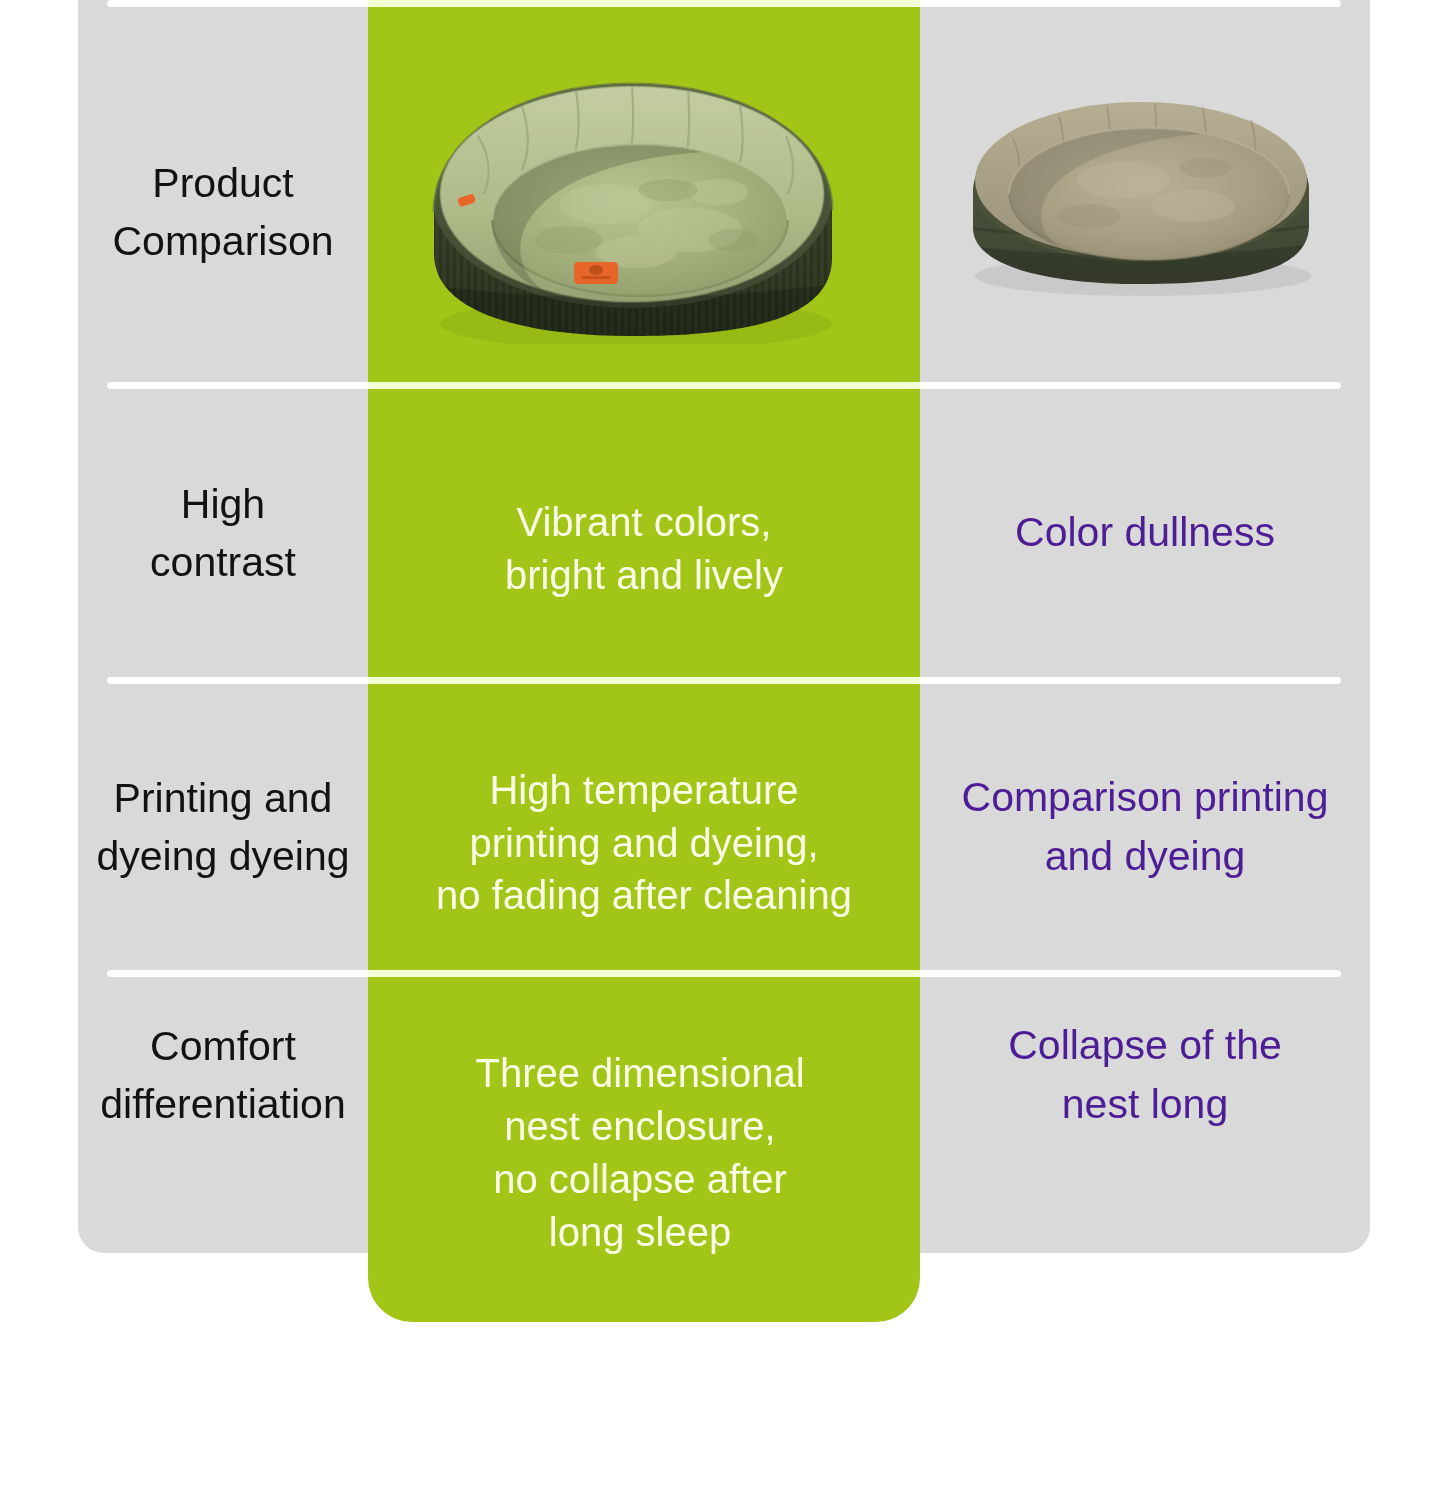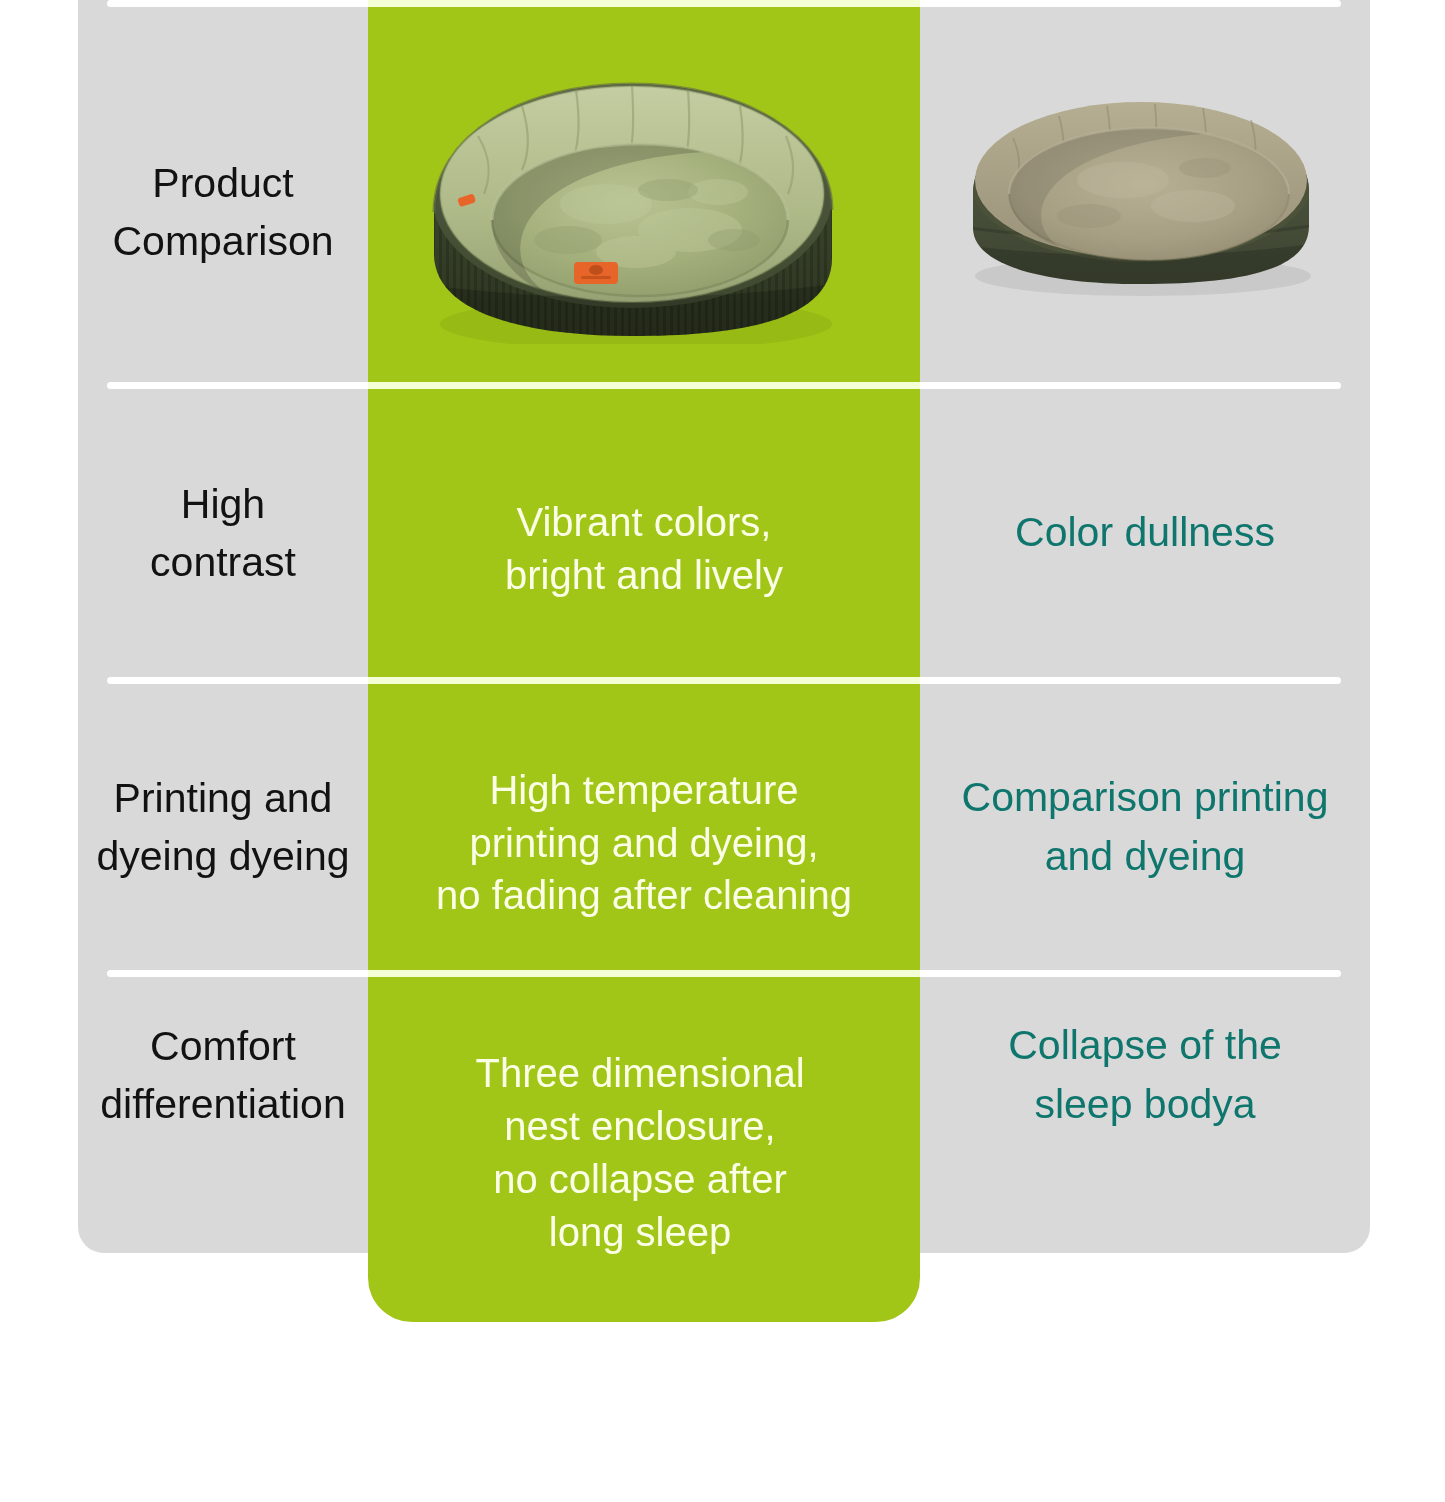--- a/index.html
+++ b/index.html
@@ -104,21 +104,21 @@
     margin-top: 16px;
   }
   .cell-bad {
     position: absolute;
     left: 920px;
     width: 450px;
     display: flex;
     align-items: center;
     justify-content: center;
     text-align: center;
-    color: #0f766e;
+    color: #4c1d95;
     font-size: 41px;
     line-height: 1.45;
     padding: 0 12px;
     box-sizing: border-box;
   }
 
   .r1 .cell-label, .r1 .cell-good, .r1 .cell-bad { top: 8px;   height: 374px; margin-top: 17px; }
   .r2 .cell-label, .r2 .cell-good, .r2 .cell-bad { top: 389px; height: 288px; }
   .r3 .cell-label, .r3 .cell-good, .r3 .cell-bad { top: 684px; height: 286px; }
   .r4 .cell-label, .r4 .cell-good, .r4 .cell-bad { top: 977px; height: 196px; }
@@ -347,17 +347,17 @@
 differentiation</span>
     </div>
     <div class="cell-good">
       <span class="txt">Three dimensional
 nest enclosure,
 no collapse after
 long sleep</span>
     </div>
     <div class="cell-bad">
       <span class="txt">Collapse of the
-sleep bodya</span>
+nest long</span>
     </div>
   </div>
 
 </div>
 
 </body></html>

